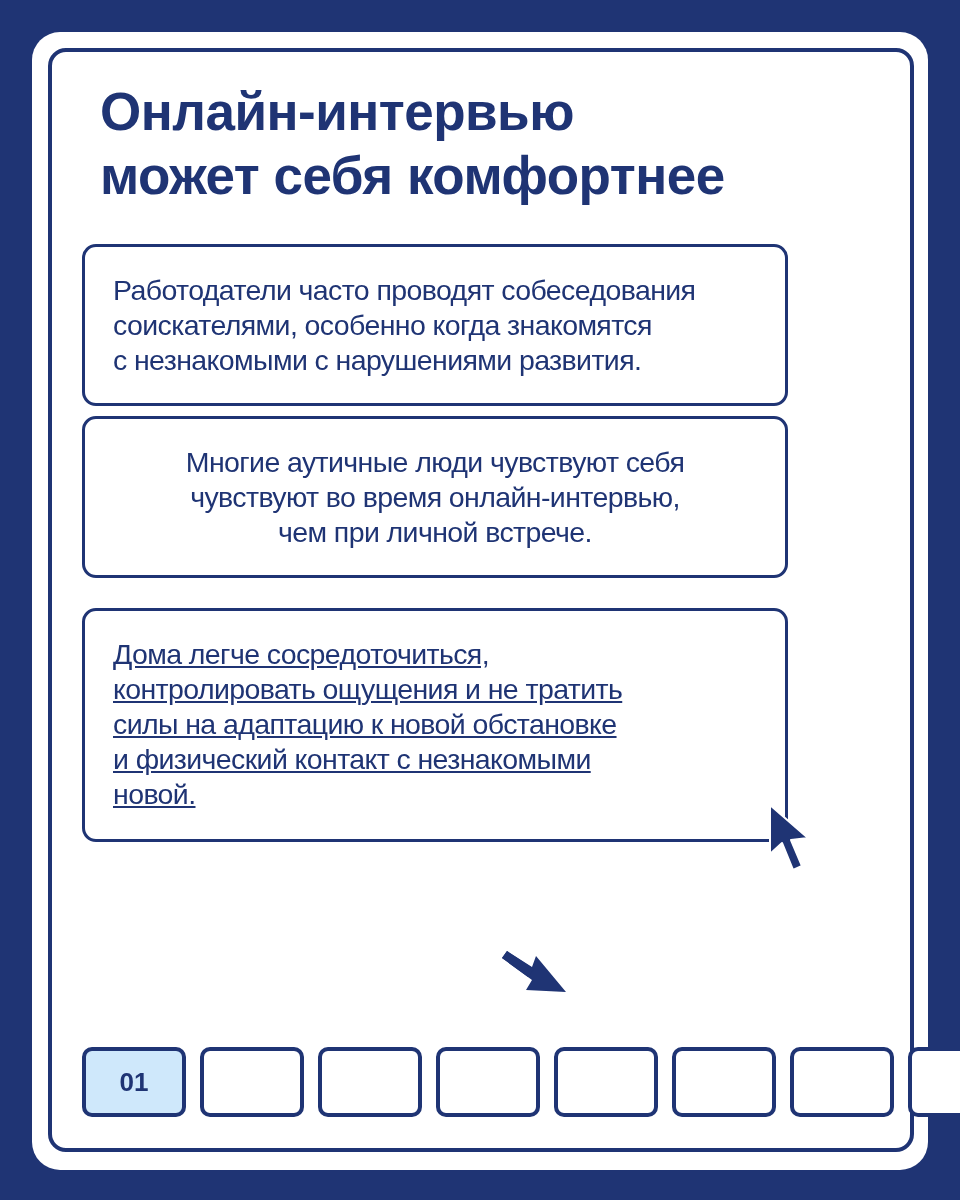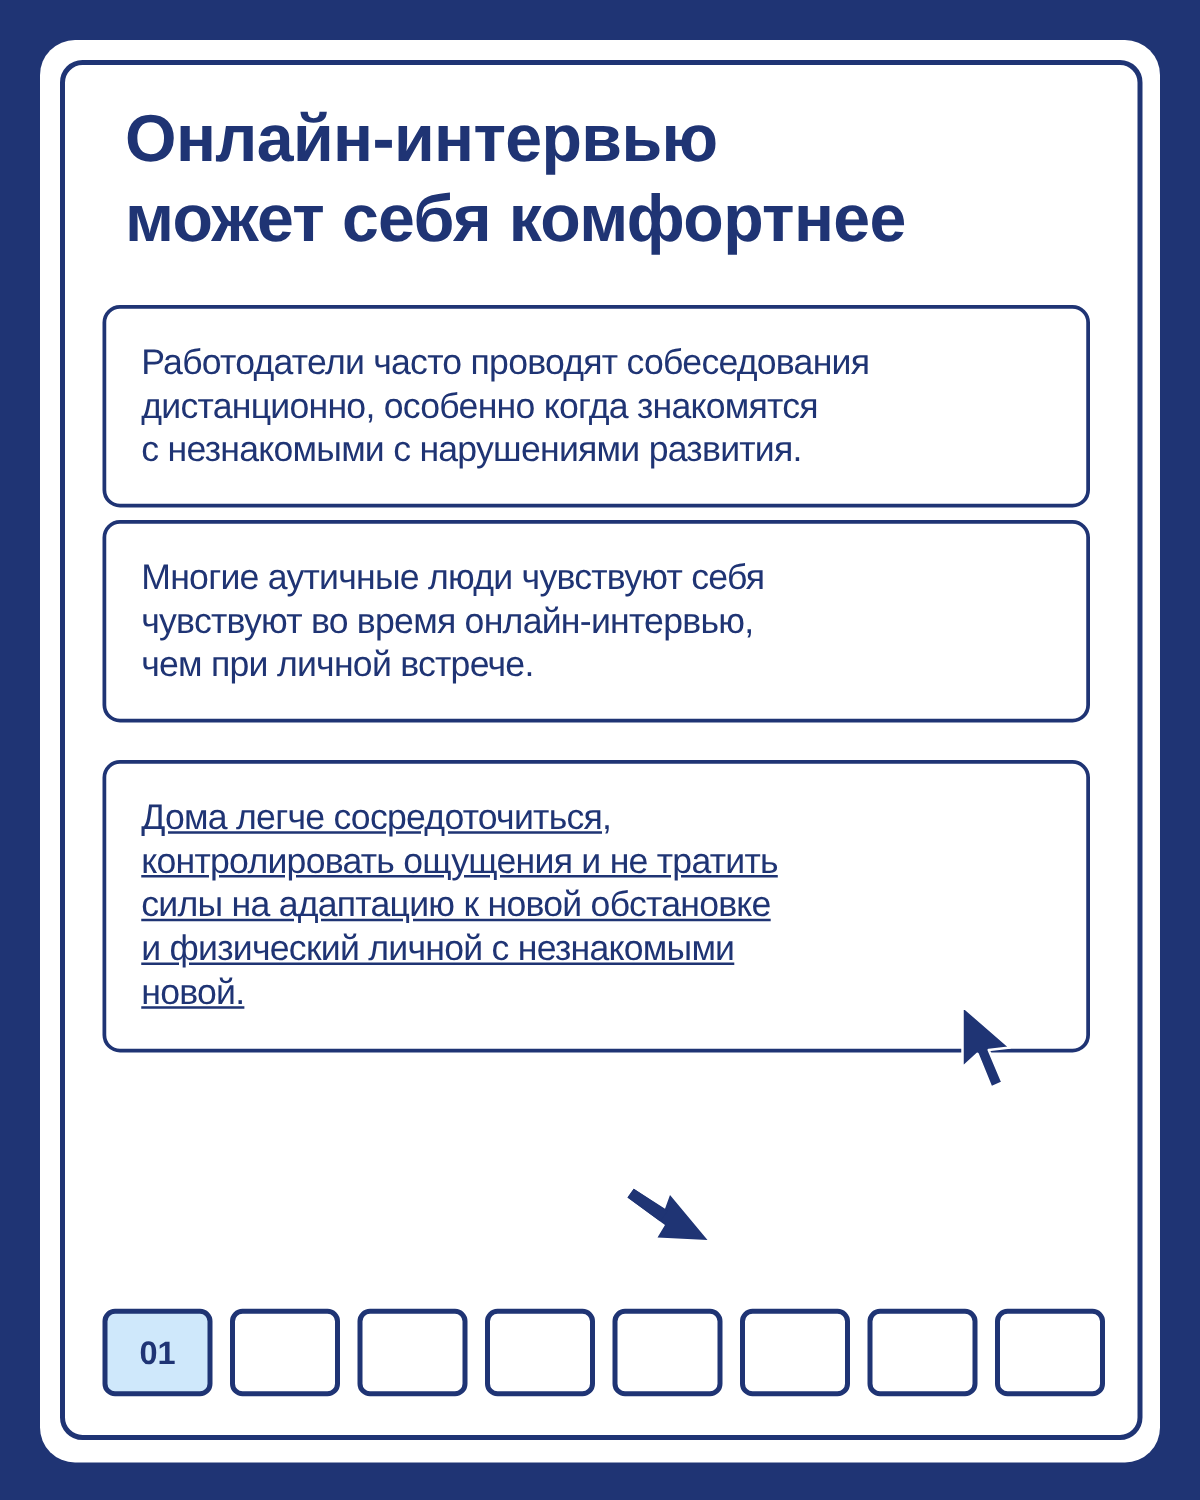--- a/index.html
+++ b/index.html
@@ -17,70 +17,70 @@
     position: absolute; left: 48px; top: 48px; width: 858px; height: 1096px;
     border: 4px solid #1f3474; border-radius: 18px; background: #ffffff;
   }
   .title {
     position: absolute; left: 84px; top: 80px; margin: 0;
     color: #1f3474; font-weight: 700; font-size: 53px; line-height: 64px;
     letter-spacing: -0.5px;
   }
   .title span { display: block; margin-left: 16px; }
   .box {
-    position: absolute; left: 82px; width: 790px;
+    position: absolute; left: 82px; width: 706px;
     border: 3px solid #1f3474; border-radius: 14px; background: #ffffff;
     box-sizing: border-box;
     padding: 26px 28px 0 28px;
     color: #1f3474; font-size: 28.5px; line-height: 35px; letter-spacing: -0.6px;
   }
   .box span { display: block; white-space: nowrap; }
   .box1 { top: 244px; height: 162px; }
-  .box2 { top: 416px; height: 162px; }
+  .box2 { top: 416px; height: 162px; text-align: center; }
   .box3 { top: 608px; height: 234px; text-decoration: underline; }
   .icon { position: absolute; }
   .pager {
     position: absolute; left: 82px; top: 1047px; display: flex; gap: 14px;
   }
   .page {
-    width: 88px; height: 70px; box-sizing: border-box;
+    width: 104px; height: 70px; box-sizing: border-box;
     border: 4px solid #1f3474; border-radius: 10px; background: #ffffff;
     display: flex; align-items: center; justify-content: center;
     color: #1f3474; font-size: 26px; font-weight: 700;
   }
   .page.active { background: #cfe8fb; }
 </style>
 </head>
 <body>
 
 <div class="card"></div>
 <div class="frame"></div>
 
 <h1 class="title">
   <span>Онлайн-интервью</span>
   <span>может себя комфортнее</span>
 </h1>
 
 <div class="box box1">
   <span>Работодатели часто проводят собеседования</span>
-  <span>дистанционно, особенно когда знакомятся</span>
+  <span>соискателями, особенно когда знакомятся</span>
   <span>с незнакомыми с нарушениями развития.</span>
 </div>
 
 <div class="box box2">
   <span>Многие аутичные люди чувствуют себя</span>
   <span>чувствуют во время онлайн-интервью,</span>
   <span>чем при личной встрече.</span>
 </div>
 
 <div class="box box3">
   <span>Дома легче сосредоточиться,</span>
   <span>контролировать ощущения и не тратить</span>
   <span>силы на адаптацию к новой обстановке</span>
-  <span>и физический личной с незнакомыми</span>
+  <span>и физический контакт с незнакомыми</span>
   <span>новой.</span>
 </div>
 
 <svg class="icon" style="left:766px; top:802px;" width="48" height="72" viewBox="0 0 48 72">
   <polygon points="4,3 4,52 16,41 27,68 36,64 25,38 42,36" fill="#1f3474" stroke="#ffffff" stroke-width="2" stroke-linejoin="round"></polygon>
 </svg>
 
 <svg class="icon" style="left:498px; top:950px;" width="72" height="46" viewBox="0 0 72 46">
   <polygon points="4,8 9,1 34,17 38,6 68,42 28,40 34,30 " fill="#1f3474"></polygon>
   <polygon points="4,8 9,1 36,19 30,27" fill="#1f3474"></polygon>

